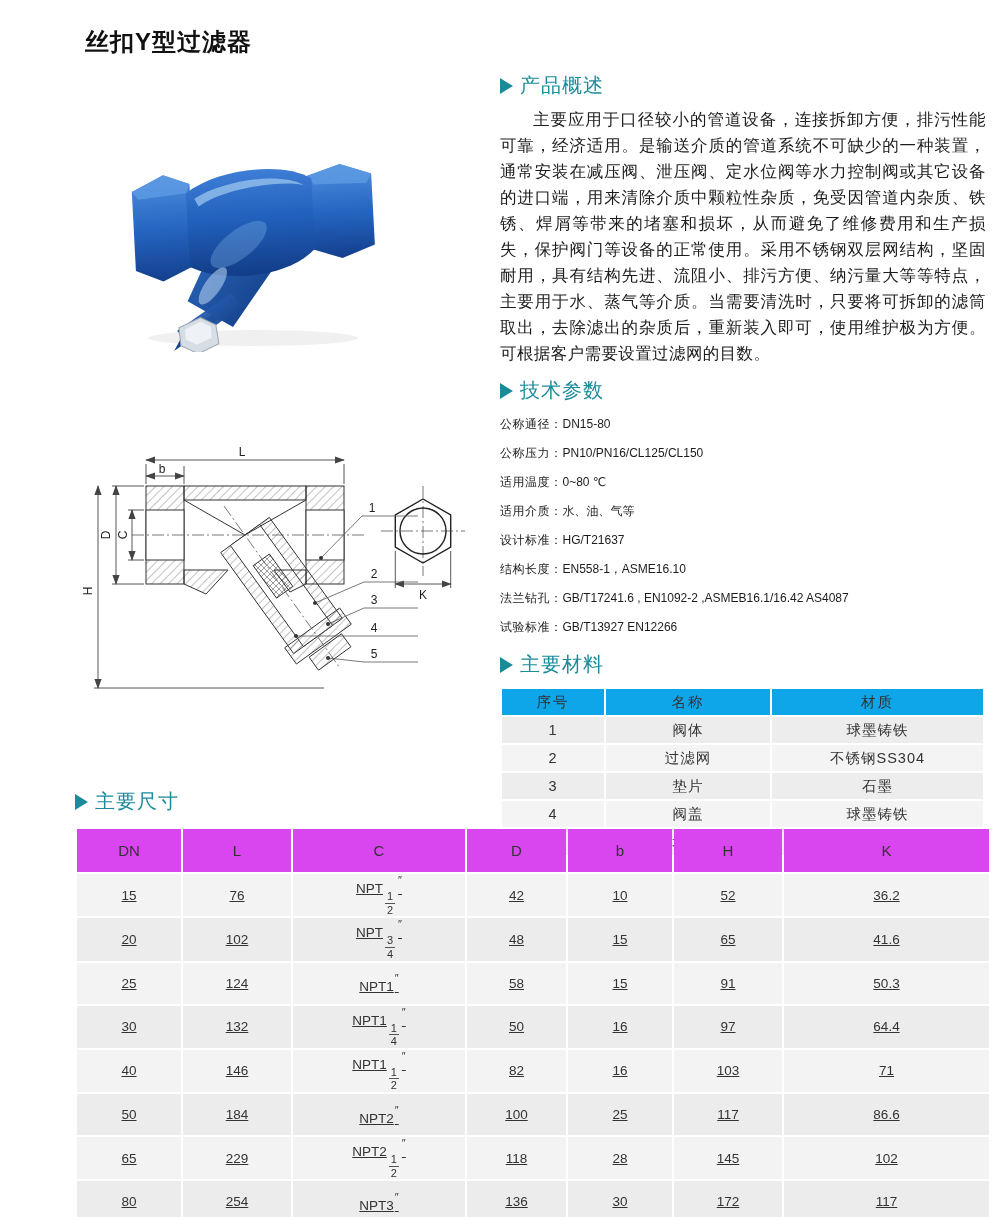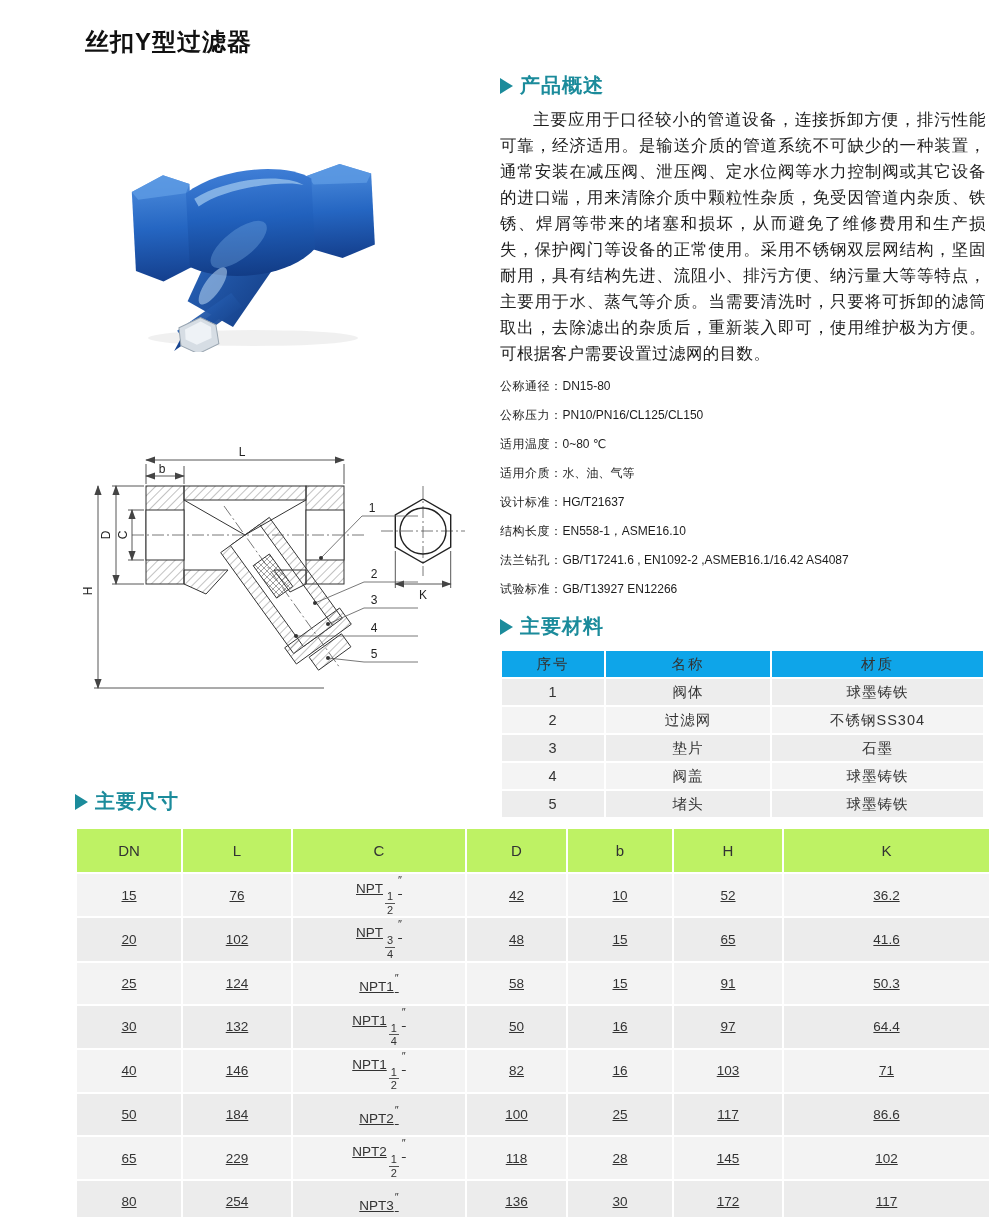--- a/index.html
+++ b/index.html
@@ -7,21 +7,21 @@
   body {
     width:1000px; height:1217px; position:relative; overflow:hidden;
     font-family:"Liberation Sans","DejaVu Sans",sans-serif; color:#222;
   }
   .page-title {
     position:absolute; left:85px; top:26px;
     font-size:24px; font-weight:bold; color:#111; letter-spacing:1px;
   }
   
   .sec-head { display:flex; align-items:center; gap:7px;
-    color:#1b8b9b; font-size:20px; font-weight:bold; letter-spacing:1px; }
+    color:#1b8b9b; font-size:20px; font-weight:normal; letter-spacing:1px; }
   .tri { width:0; height:0; border-left:13px solid #1b8b9b;
     border-top:8px solid transparent; border-bottom:8px solid transparent; flex:0 0 auto; }
   
   .right-col { position:absolute; left:500px; top:72px; width:486px; }
   .overview-text {
     margin-top:7px; font-size:16.5px; line-height:26px; color:#1c1c1c;
     text-align:justify; text-indent:2em; letter-spacing:0.4px;
   }
   .tech-head { margin-top:11px; }
   .param-list { margin-top:6px; }
@@ -32,21 +32,21 @@
   table { border-collapse:separate; border-spacing:2px; }
   th, td { font-weight:normal; text-align:center; color:#333; }
   .materials-table { margin-top:9px; width:479px; table-layout:fixed; }
   .materials-table th { background:#0ea5e9; height:26px; font-size:14.5px; letter-spacing:2px; }
   .materials-table td { height:26px; font-size:14.5px; letter-spacing:1px; }
   .materials-table tr:nth-child(odd) td { background:#ededed; }
   .materials-table tr:nth-child(even) td { background:#f4f4f4; }
   
   .dims-section { position:absolute; left:75px; top:788px; width:905px; }
   .dims-table { margin-top:12px; width:900px; table-layout:fixed; }
-  .dims-table th { background:#bef264; height:43px; font-size:15px; }
+  .dims-table th { background:#d946ef; height:43px; font-size:15px; }
   .dims-table td { height:41px; font-size:13.5px;text-decoration:underline; }
   .dims-table tr:nth-child(odd) td { background:#f3f3f3; }
   .dims-table tr:nth-child(even) td { background:#ececec; }
   .frac { display:inline-flex; flex-direction:column; text-align:center;
     vertical-align:-7px; margin:0 2px; font-size:11px; line-height:1.15; }
   .fnum { border-bottom:1px solid #555; padding:0 2px; }
   .fden { padding:0 2px; }
   .dprime { font-size:11px; vertical-align:9px; margin-left:1px; }
   
   .photo-box { position:absolute; left:88px; top:116px; width:324px; height:236px; }
@@ -196,20 +196,24 @@
 </div>
 
 <div class="right-col">
 
   <div class="sec-head">
     <span class="tri"></span>
     <span>产品概述</span>
   </div>
   <p class="overview-text">主要应用于口径较小的管道设备，连接拆卸方便，排污性能可靠，经济适用。是输送介质的管道系统不可缺少的一种装置，通常安装在减压阀、泄压阀、定水位阀等水力控制阀或其它设备的进口端，用来清除介质中颗粒性杂质，免受因管道内杂质、铁锈、焊屑等带来的堵塞和损坏，从而避免了维修费用和生产损失，保护阀门等设备的正常使用。采用不锈钢双层网结构，坚固耐用，具有结构先进、流阻小、排污方便、纳污量大等等特点，主要用于水、蒸气等介质。当需要清洗时，只要将可拆卸的滤筒取出，去除滤出的杂质后，重新装入即可，使用维护极为方便。可根据客户需要设置过滤网的目数。</p>
 
+  <div class="sec-head tech-head">
+    <span class="tri"></span>
+    <span>技术参数</span>
+  </div>
   <div class="param-list">
       <div class="param-line"><span class="plabel">公称通径：</span><span>DN15-80</span></div>
       <div class="param-line"><span class="plabel">公称压力：</span><span>PN10/PN16/CL125/CL150</span></div>
       <div class="param-line"><span class="plabel">适用温度：</span><span>0~80 ℃</span></div>
       <div class="param-line"><span class="plabel">适用介质：</span><span>水、油、气等</span></div>
       <div class="param-line"><span class="plabel">设计标准：</span><span>HG/T21637</span></div>
       <div class="param-line"><span class="plabel">结构长度：</span><span>EN558-1，ASME16.10</span></div>
       <div class="param-line"><span class="plabel">法兰钻孔：</span><span>GB/T17241.6 , EN1092-2 ,ASMEB16.1/16.42 AS4087</span></div>
       <div class="param-line"><span class="plabel">试验标准：</span><span>GB/T13927  EN12266</span></div>
     </div>

